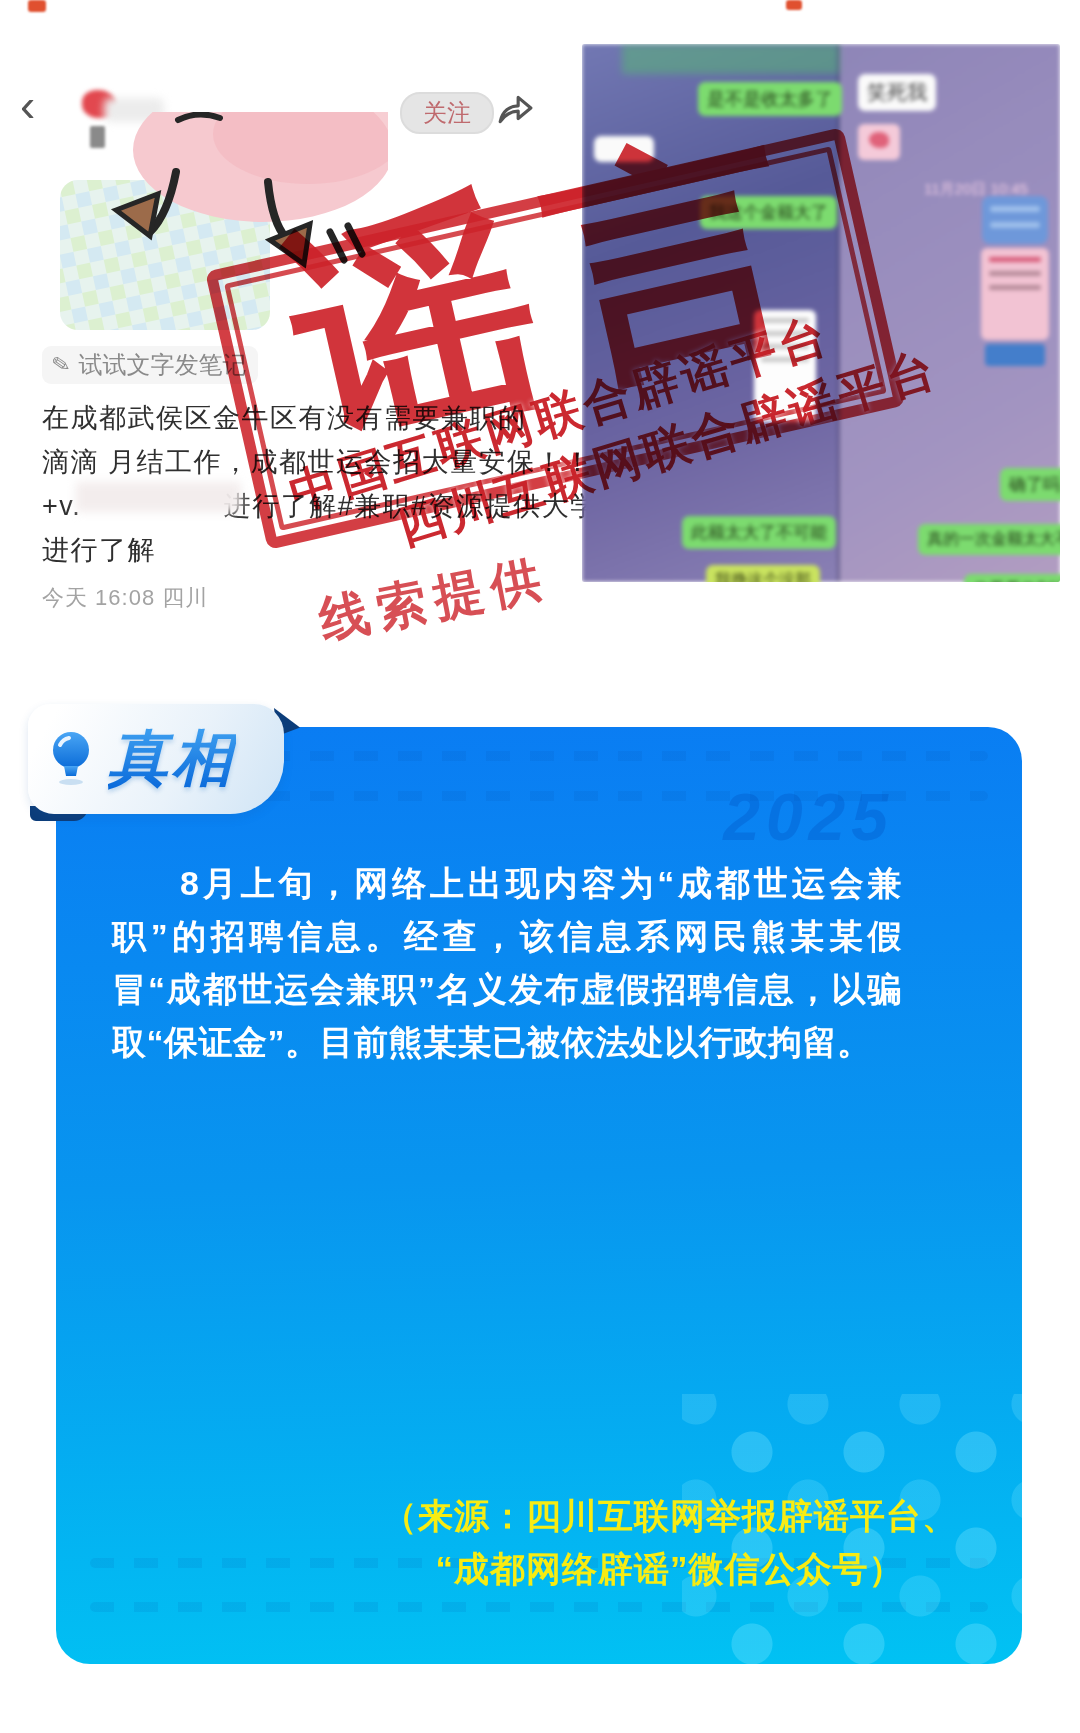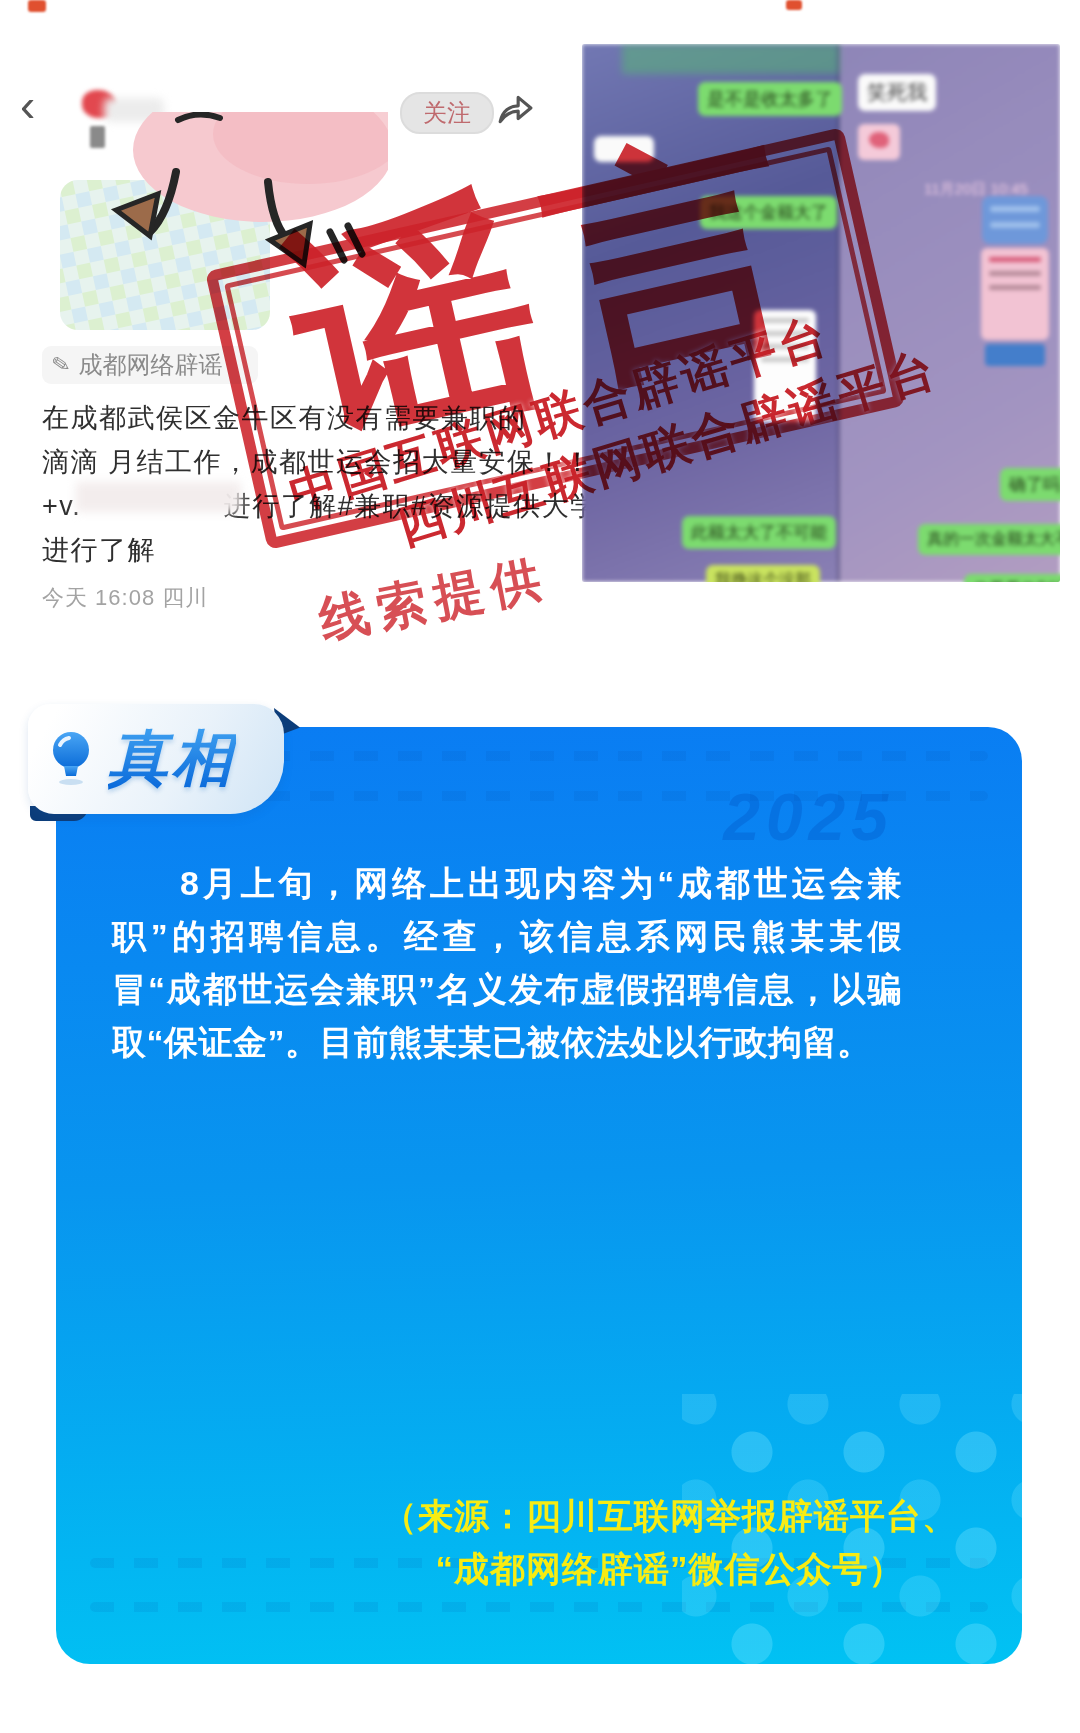--- a/index.html
+++ b/index.html
@@ -139,21 +139,21 @@
       <path d="M118 60 q-8 42 -26 60" fill="none" stroke="#262626" stroke-width="8" stroke-linecap="round"></path>
       <path d="M210 70 q4 40 18 56" fill="none" stroke="#262626" stroke-width="8" stroke-linecap="round"></path>
       <polygon points="58,98 100,82 92,124" fill="#9c6b4a" stroke="#262626" stroke-width="5"></polygon>
       <polygon points="212,128 252,112 246,152" fill="#9c6b4a" stroke="#262626" stroke-width="5"></polygon>
       <path d="M272 120 l14 28 M290 114 l14 28" stroke="#262626" stroke-width="7" stroke-linecap="round"></path>
       <path d="M120 8 q20 -10 42 -2" fill="none" stroke="#262626" stroke-width="6" stroke-linecap="round"></path>
     </svg>
 
     <div class="compose-row">
       <span class="compose-icon">✎</span>
-      <span>成都网络辟谣</span>
+      <span>试试文字发笔记</span>
     </div>
 
     <div class="post-line" style="top:322px;">在成都武侯区金牛区有没有需要兼职的</div>
     <div class="post-line" style="top:366px;">滴滴  月结工作，成都世运会招大量安保！！可</div>
     <div class="post-line" style="top:410px;">+v.　　　　　进行了解#兼职#资源提供大学生 #大</div>
     <div class="post-blur-patch"></div>
     <div class="post-line" style="top:454px;">进行了解</div>
     <div class="post-time">今天 16:08 四川</div>
   </div>
 

